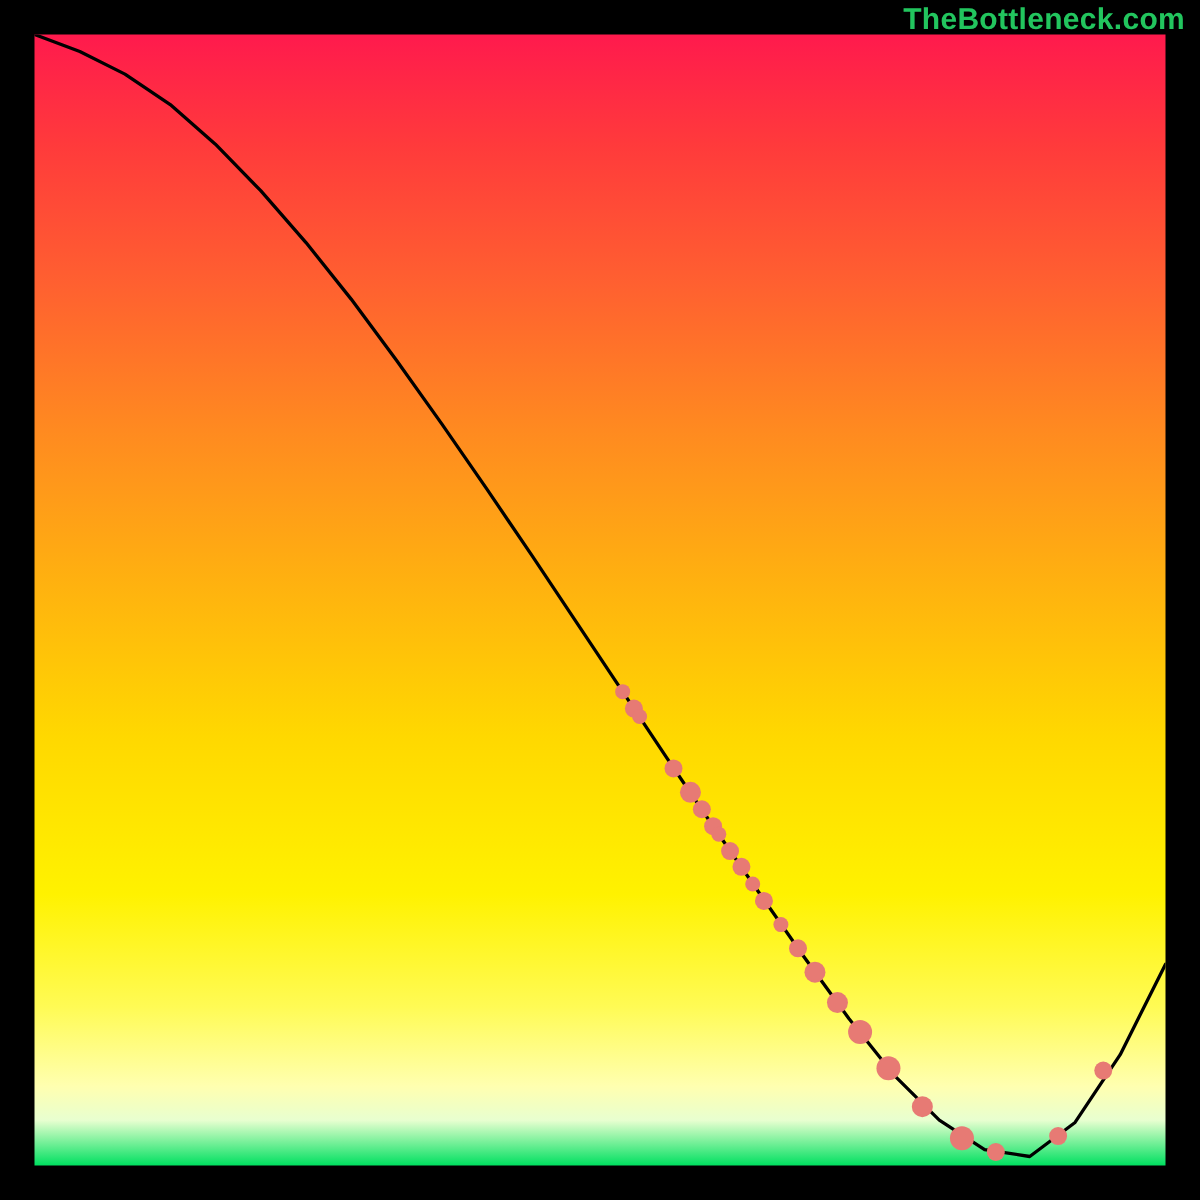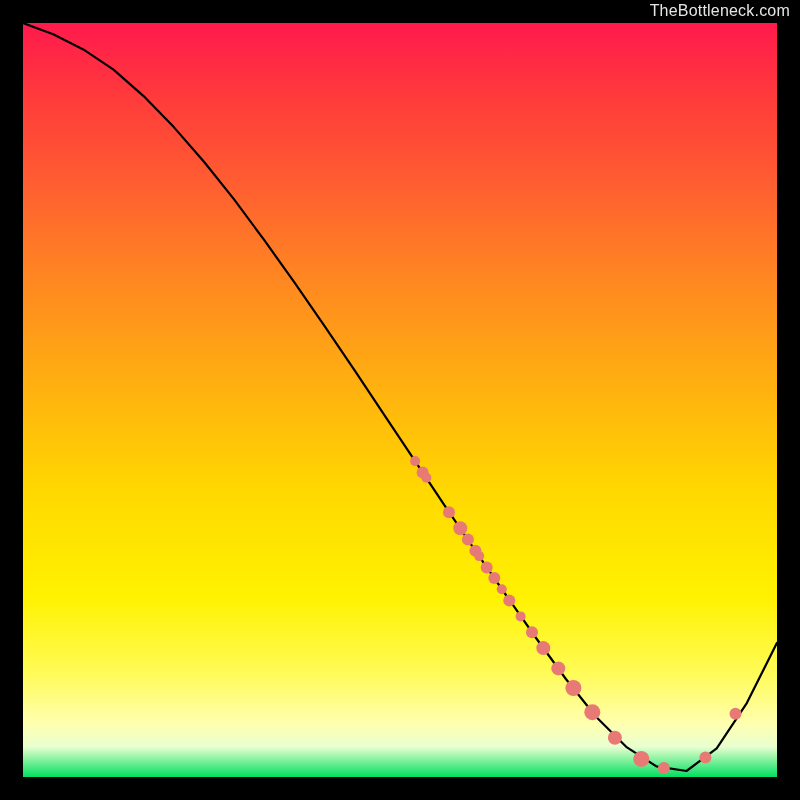--- a/index.html
+++ b/index.html
@@ -28,23 +28,23 @@
       #fffb55 86%,
       #ffffb0 93%,
       #e8ffd0 96%,
       #00e060 100%
     );
   }
   .watermark {
     position: absolute;
     top: 2px;
     right: 10px;
-    color: #e5e5e5;
-    font-size: 16px;
-    font-weight: normal;
+    color: #22c55e;
+    font-size: 20px;
+    font-weight: bold;
     letter-spacing: 0.2px;
     z-index: 5;
   }
   svg.plot {
     position: absolute;
     left: 0;
     top: 0;
     width: 754px;
     height: 754px;
   }

